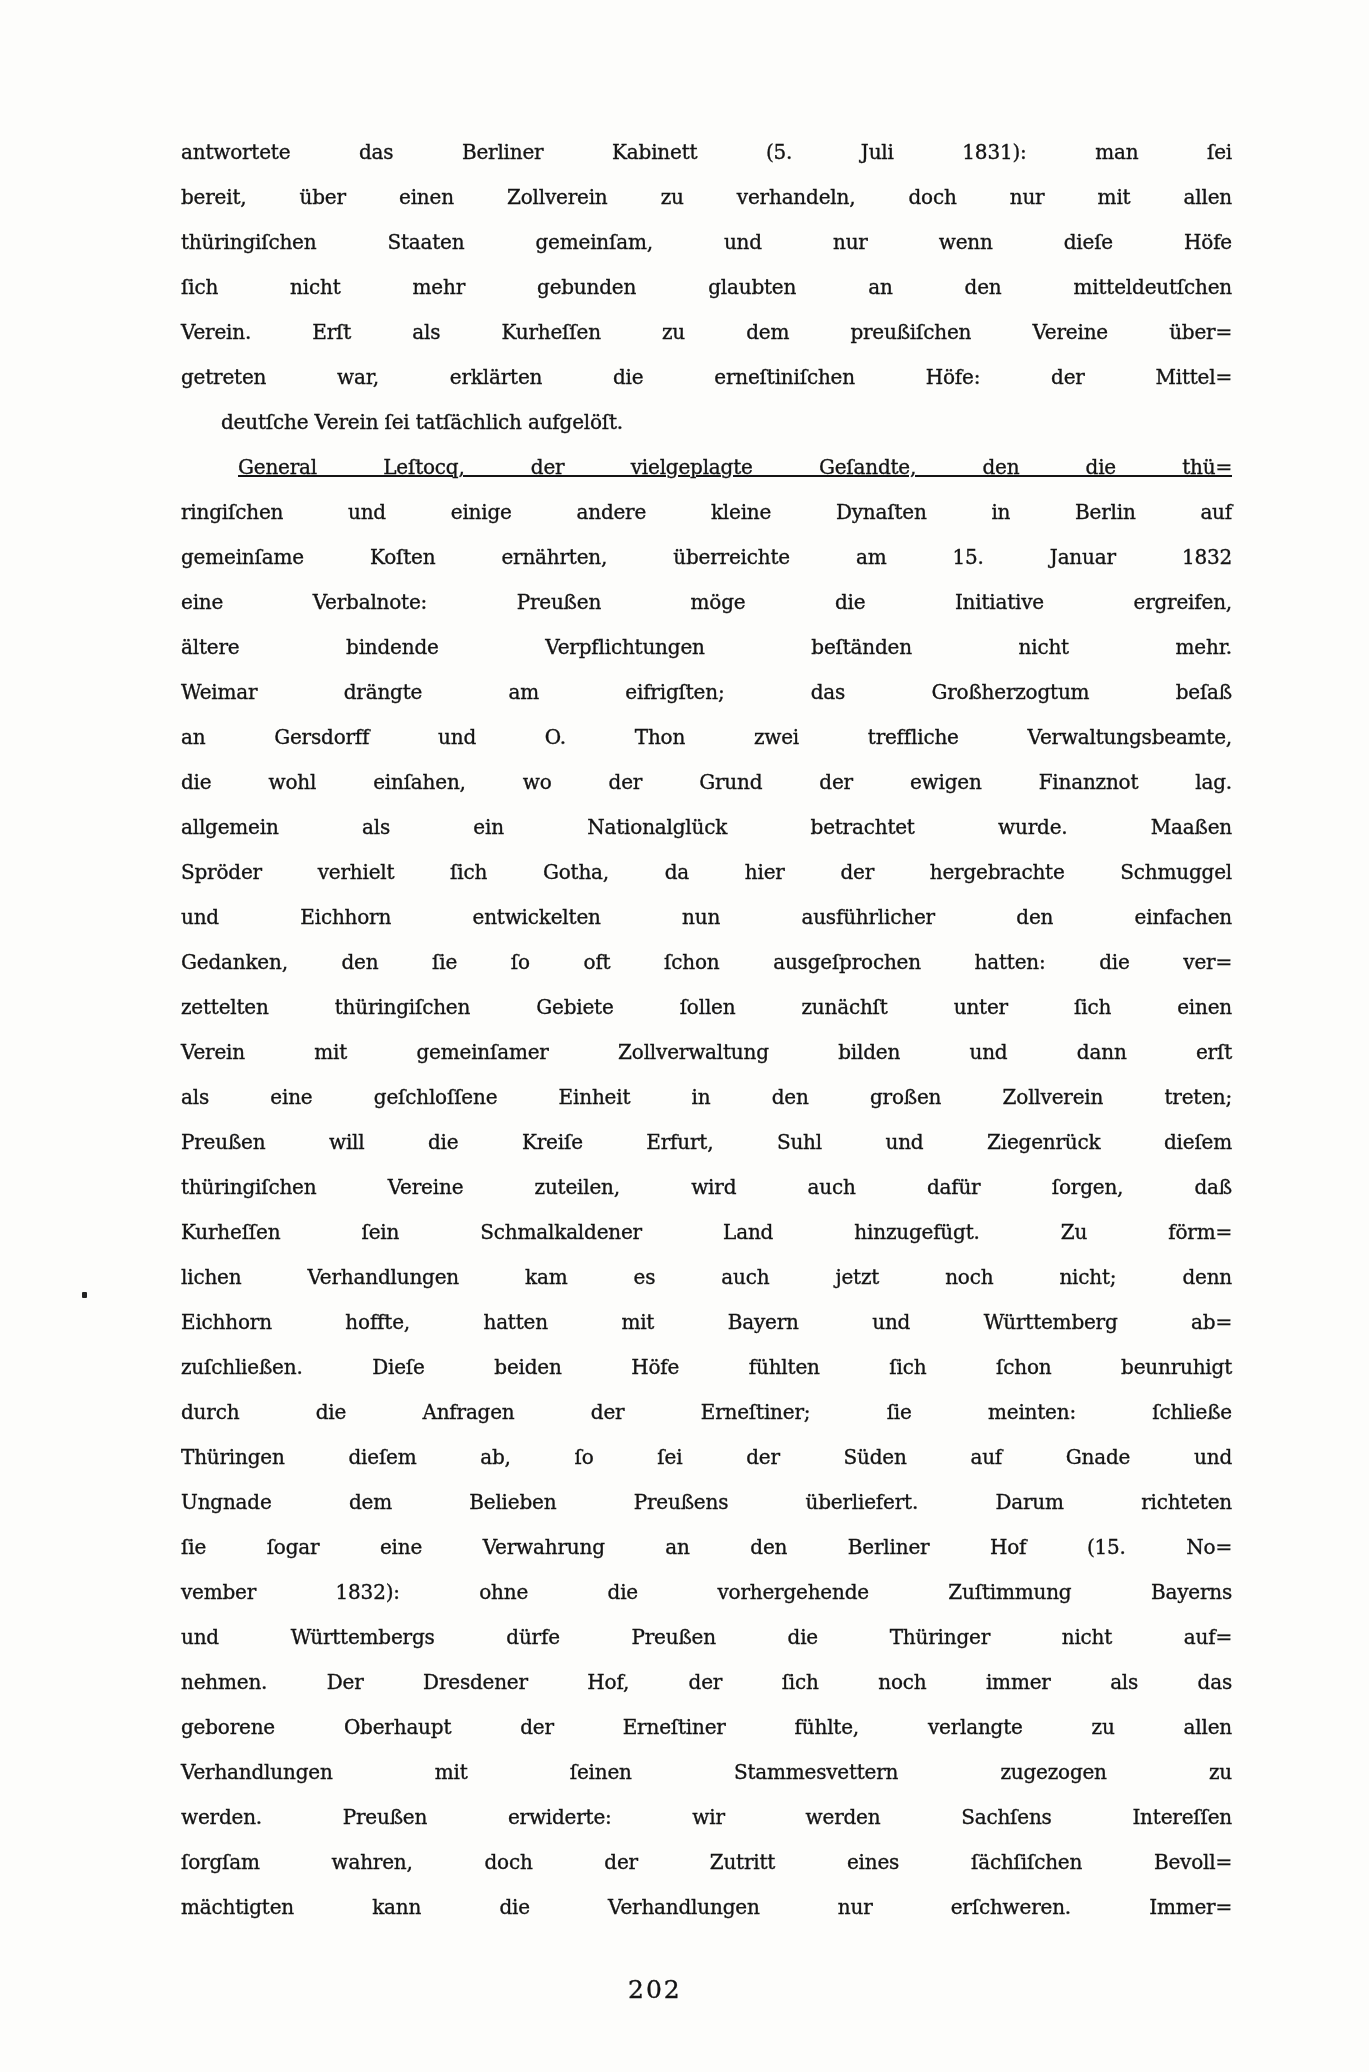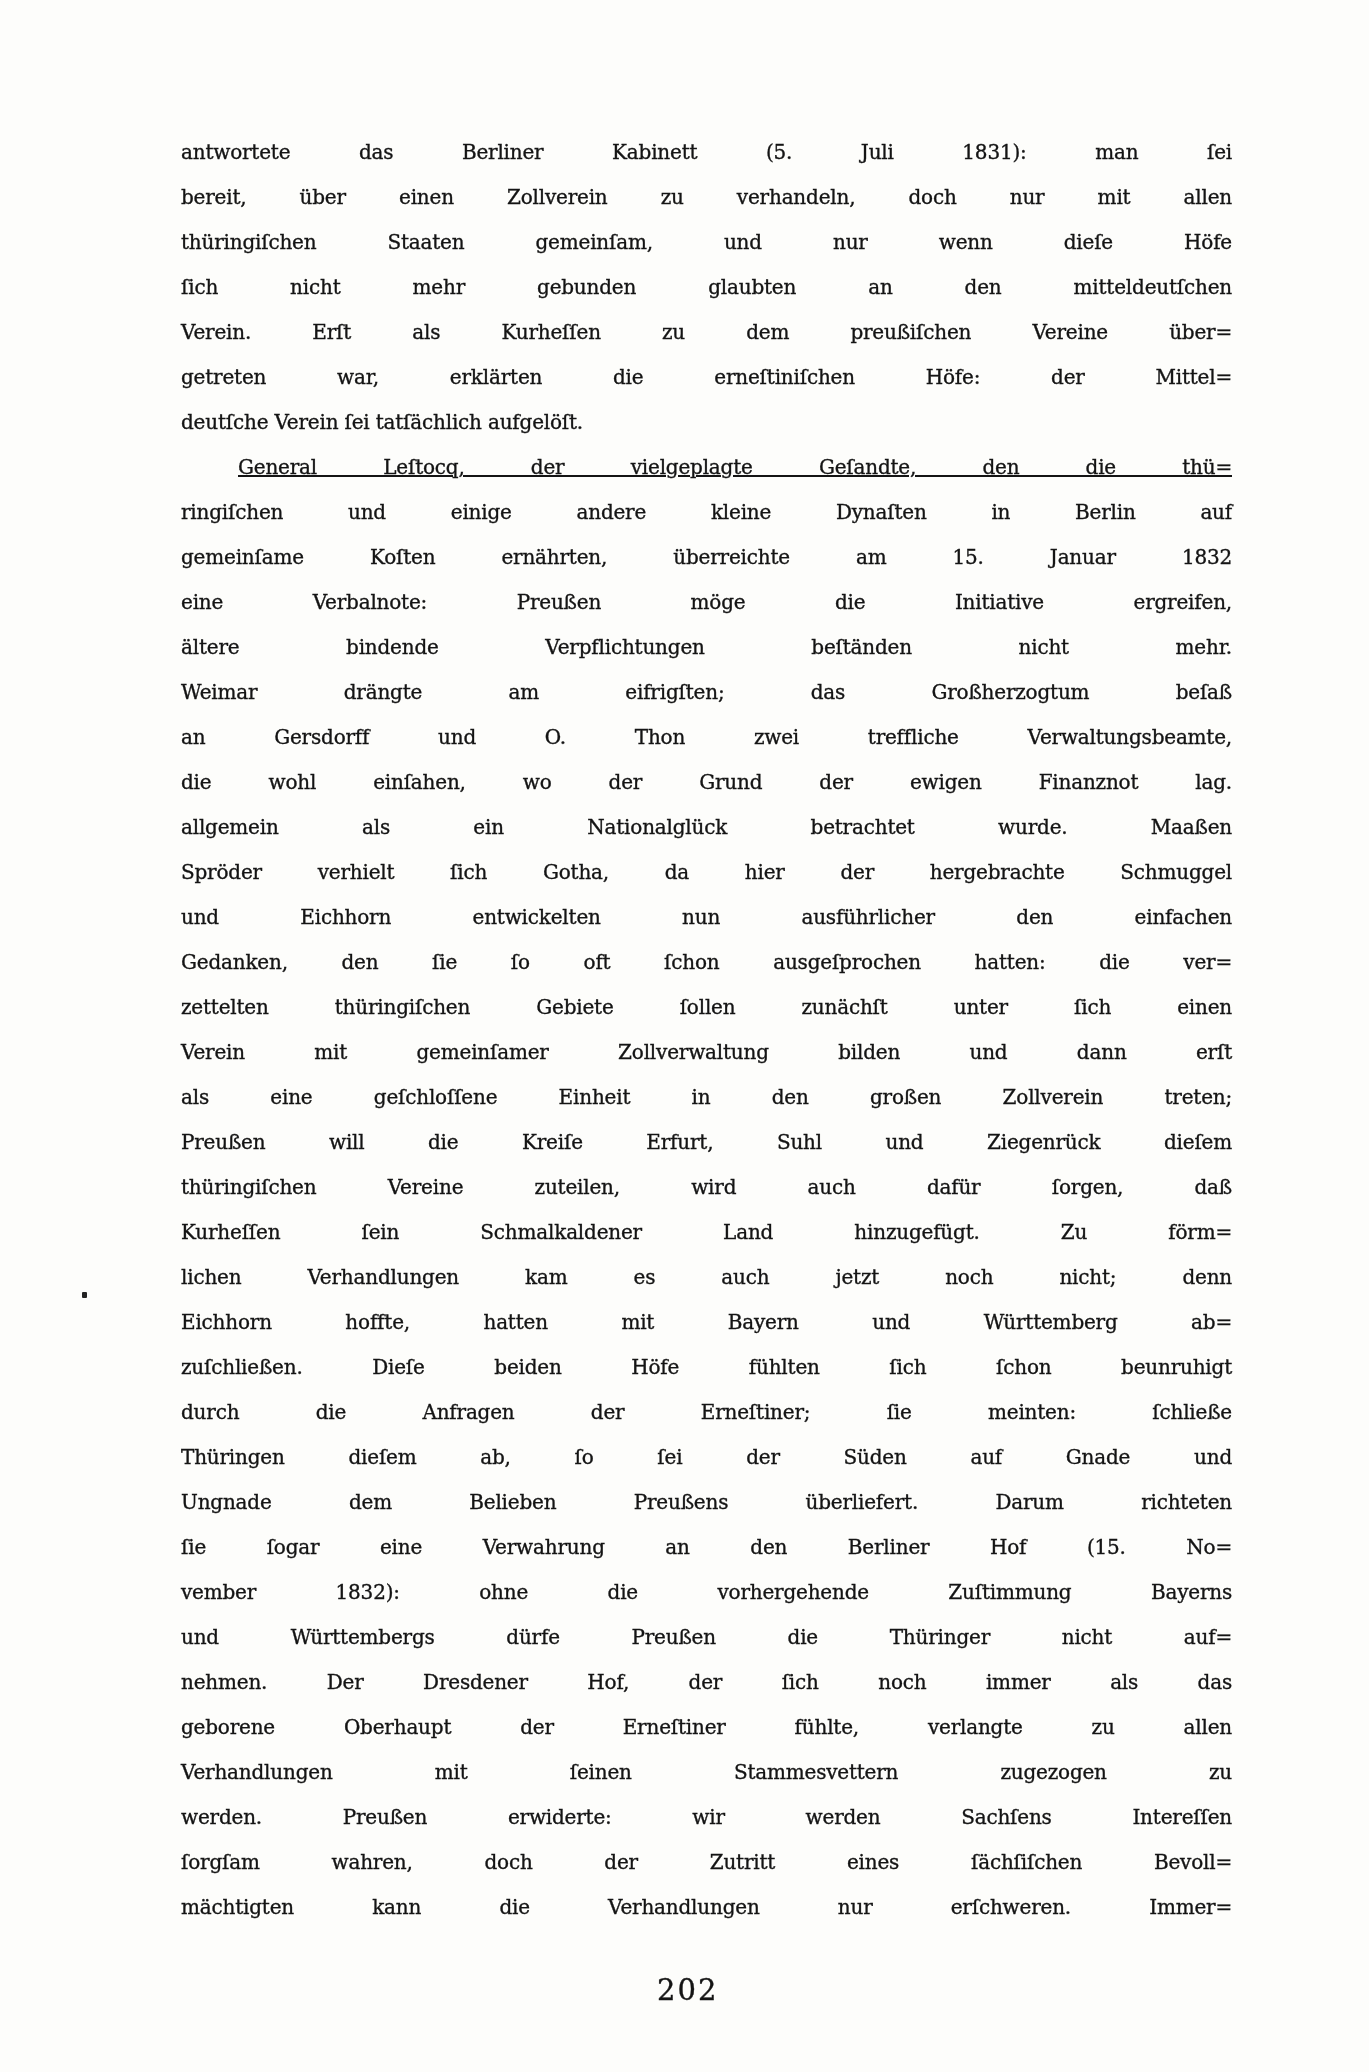--- a/index.html
+++ b/index.html
@@ -31,30 +31,31 @@
     font-size: 20px;
     letter-spacing: -0.2px;
     text-align: justify;
     text-align-last: justify;
     white-space: nowrap;
     -webkit-text-stroke: 0.35px #141414;
   }
   .line.flush {
     text-align: center;
     text-align-last: left;
+    margin-left: 40px;
   }
   .line.indent {
     text-indent: 57px;
     text-decoration: underline;
   }
   .pagenum {
     position: absolute;
-    left: 657px;
+    left: 628px;
     top: 1970px;
-    font-size: 29px;
+    font-size: 25px;
     line-height: 40px;
     letter-spacing: 2px;
     -webkit-text-stroke: 0.35px #141414;
   }
   .speck {
     position: absolute;
     left: 82px;
     top: 1292px;
     width: 5px;
     height: 6px;

